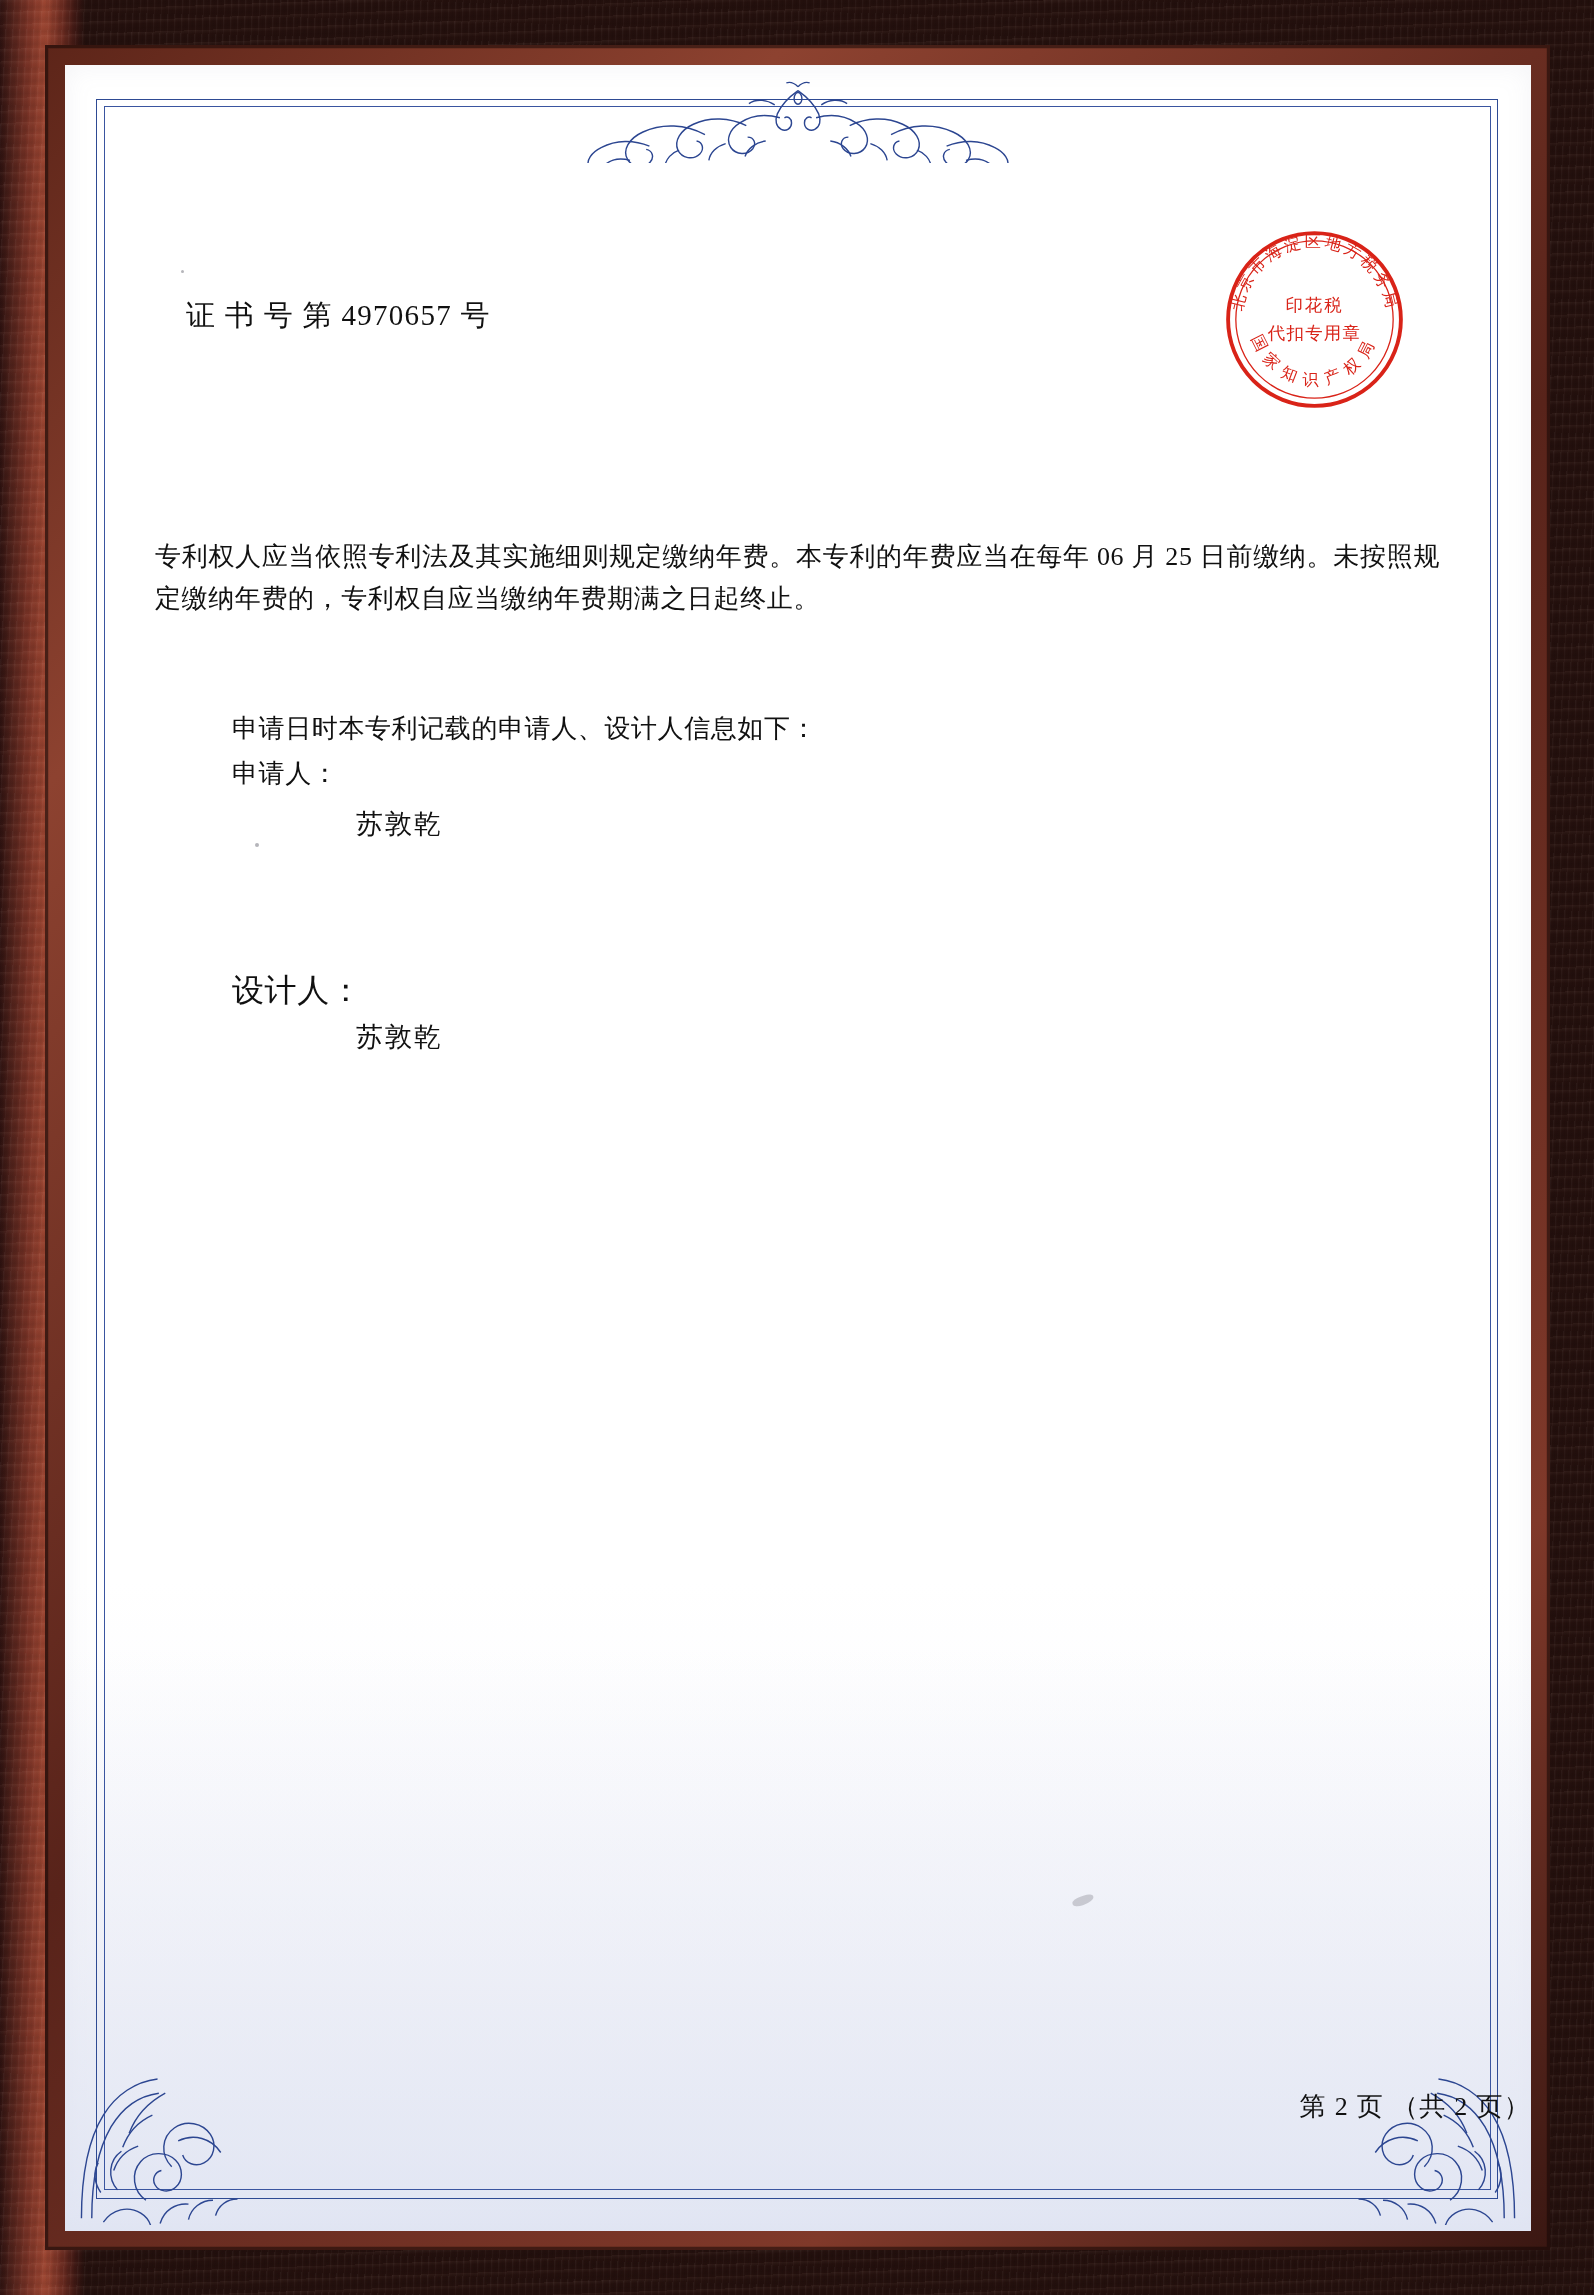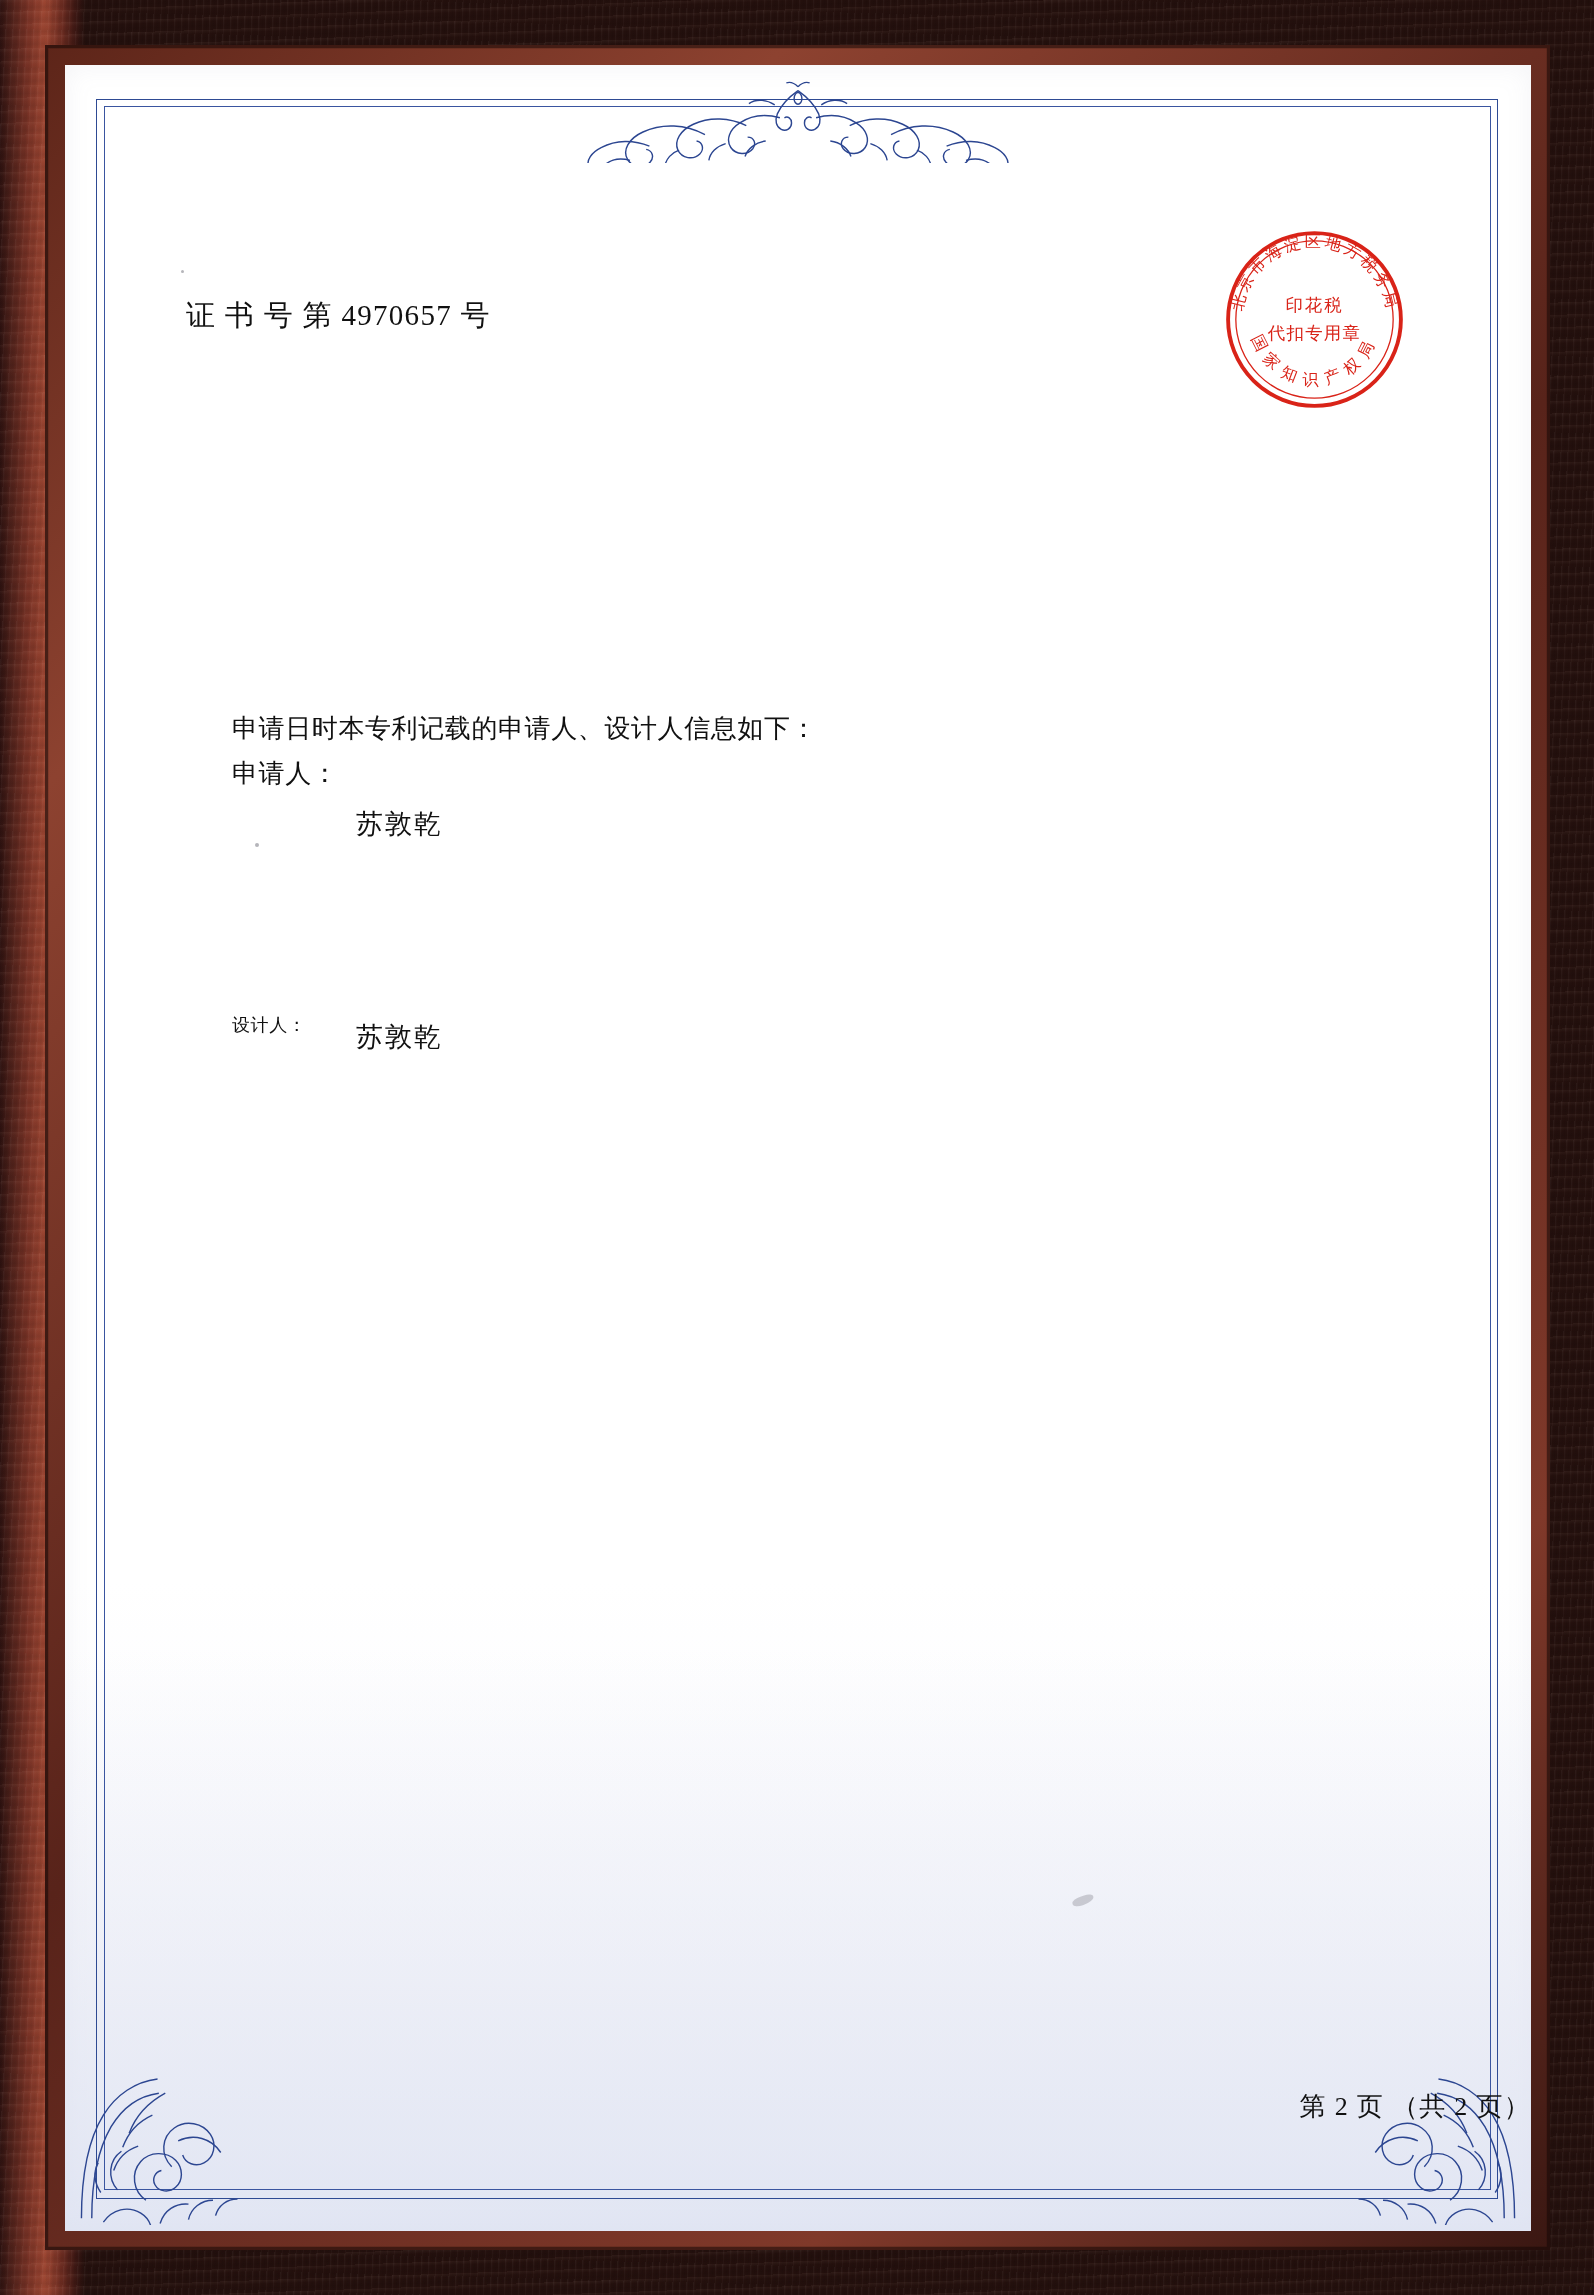--- a/index.html
+++ b/index.html
@@ -168,25 +168,24 @@
     top: 741px;
     font-size: 27px;
     color: #111111;
     letter-spacing: 1.9px;
     white-space: nowrap;
   }
   .designer-label {
     position: absolute;
     left: 167px;
     top: 904px;
-    font-size: 18px;
+    font-size: 32px;
     color: #111111;
     letter-spacing: 0.6px;
     white-space: nowrap;
-    margin-top: 44px;
   }
   .designer-name {
     position: absolute;
     left: 291px;
     top: 954px;
     font-size: 27px;
     color: #111111;
     letter-spacing: 1.9px;
     white-space: nowrap;
   }
@@ -303,20 +302,21 @@
         <path d="M98 178 c-18 6 -32 20 -38 38"></path>
         <path d="M120 130 c-22 10 -38 28 -46 50"></path>
         <path d="M140 96 c-26 14 -46 36 -56 62"></path>
       </svg>
     </div>
 
     <div class="content">
 
       <div class="cert-number">证 书 号 第 4970657 号</div>
 
+      <div class="para">专利权人应当依照专利法及其实施细则规定缴纳年费。本专利的年费应当在每年 06 月 25 日前缴纳。未按照规定缴纳年费的，专利权自应当缴纳年费期满之日起终止。</div>
 
       <div class="info-line">申请日时本专利记载的申请人、设计人信息如下：</div>
 
       <div class="applicant-label">申请人：</div>
 
       <div class="applicant-name">苏敦乾</div>
 
       <div class="designer-label">设计人：</div>
 
       <div class="designer-name">苏敦乾</div>

